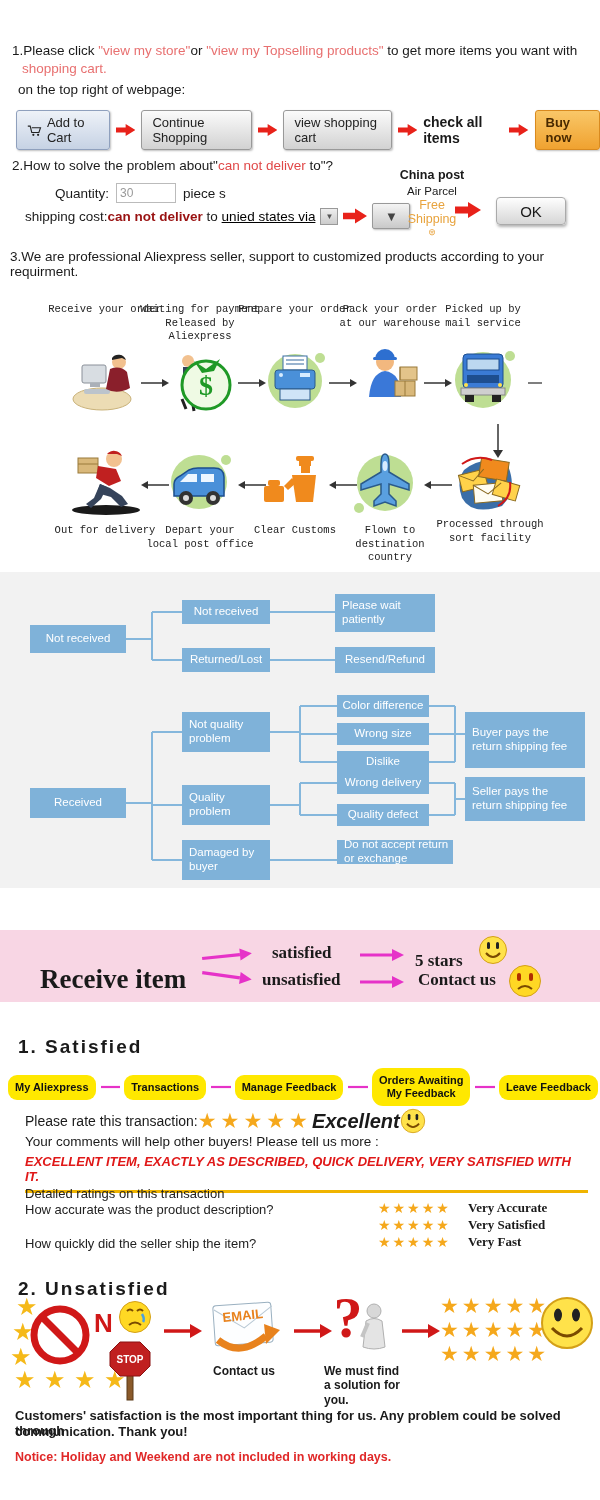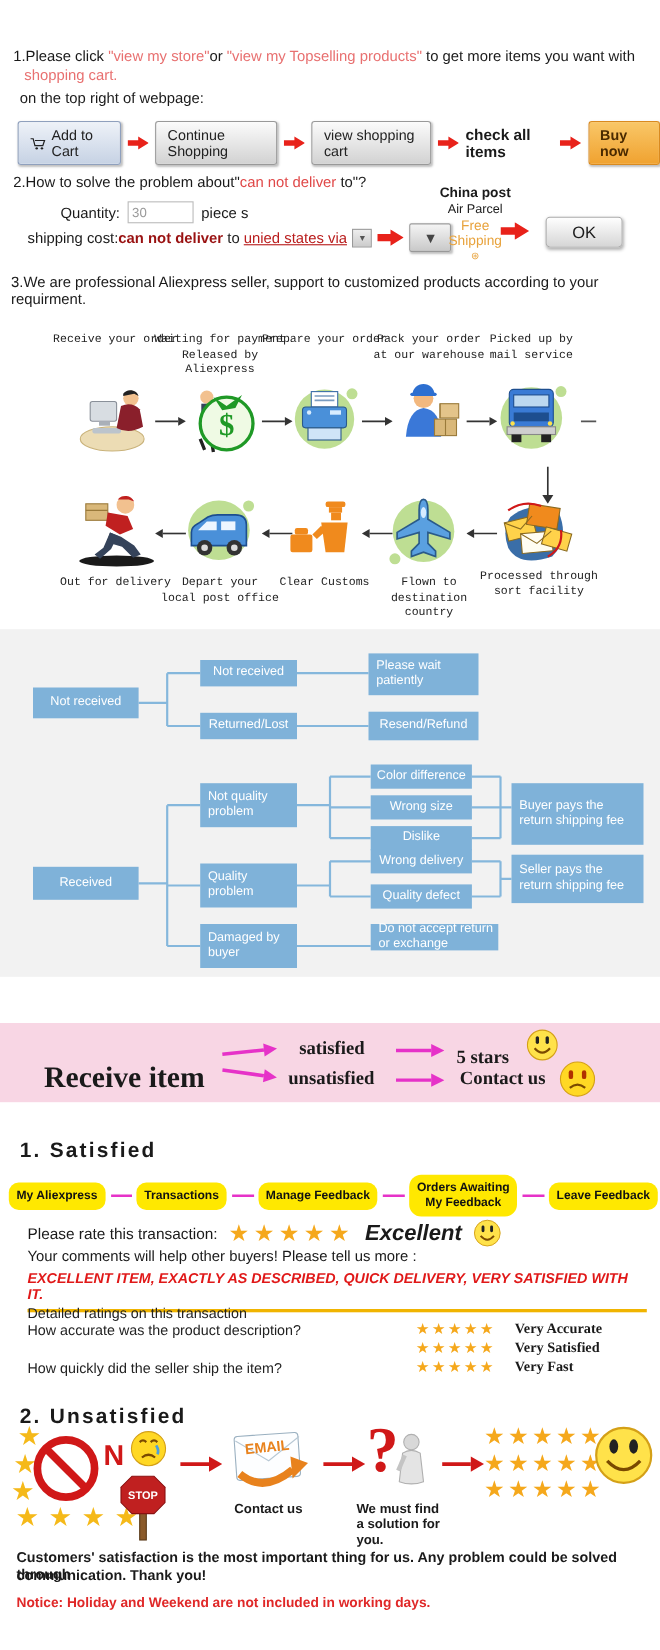--- a/index.html
+++ b/index.html
@@ -6,21 +6,21 @@
   #page{position:relative;width:600px;height:1500px;background:#fff;overflow:hidden;
         font-family:"Liberation Sans",sans-serif;color:#1a1a1a;}
   .abs{position:absolute;}
   .serif{font-family:"Liberation Serif",serif;}
   .b{font-weight:bold;}
   .i{font-style:italic;}
   .c{text-align:center;}
   .red-link{color:#e87070;}
   .red-hi{color:#e04848;}
   .darkred{color:#991111;font-weight:bold;}
-  .orange-link{color:#b91c1c;text-decoration:underline;}
+  .orange-link{color:#000000;text-decoration:underline;}
   .gray-btn{display:inline-flex;align-items:center;justify-content:center;
     background:linear-gradient(#fbfbfb,#d2d2d2);border:1px solid #999;border-radius:3px;
     box-shadow:1px 1px 2px rgba(0,0,0,.25);font-size:13px;padding:4px 10px;color:#222;}
   .cart-btn{background:linear-gradient(#eef2f8,#c6d2e4);border:1px solid #8fa0bd;}
   .buy-btn{background:linear-gradient(#f9c768,#f0a230);border:1px solid #d98a1f;
     font-weight:bold;color:#4a2a00;}
   .ok-btn{background:linear-gradient(#fefefe,#d6d6d6);border:1px solid #aaa;border-radius:4px;
     box-shadow:1px 2px 3px rgba(0,0,0,.3);font-size:15px;width:68px;height:26px;
     display:flex;align-items:center;justify-content:center;}
   .row{display:flex;align-items:center;}
@@ -382,21 +382,21 @@
         <polygon points="22,1.5 30,6 22,10.5" fill="#e632c8"></polygon>
       </svg>
     <span class="ybtn c" style="border-radius:11px;"><span>Orders Awaiting</span><br><span>My Feedback</span></span>
     <svg width="30" height="12">
         <line x1="1" y1="6" x2="22" y2="6" stroke="#e632c8" stroke-width="2.2"></line>
         <polygon points="22,1.5 30,6 22,10.5" fill="#e632c8"></polygon>
       </svg>
     <span class="ybtn">Leave Feedback</span>
   </div>
 
-  <div class="abs row" style="left:25px;top:1108px;gap:10px;">
+  <div class="abs row" style="left:25px;top:1108px;">
     <span style="font-size:14px;">Please rate this transaction:</span>
     <span class="stars" style="font-size:21px;letter-spacing:4px;">★★★★★</span>
     <span class="b i" style="font-size:20px;">Excellent</span>
     <svg width="26" height="26" viewBox="0 0 30 30">
         <circle cx="15" cy="15" r="13.5" fill="#ffe24a" stroke="#d4a017"></circle>
         <rect x="9" y="7" width="3" height="7" rx="1.5" fill="#222"></rect>
         <rect x="18" y="7" width="3" height="7" rx="1.5" fill="#222"></rect>
         <path d="M8 18 q7 8 14 0" stroke="#7a4a00" stroke-width="2" fill="none"></path>
       </svg>
   </div>

